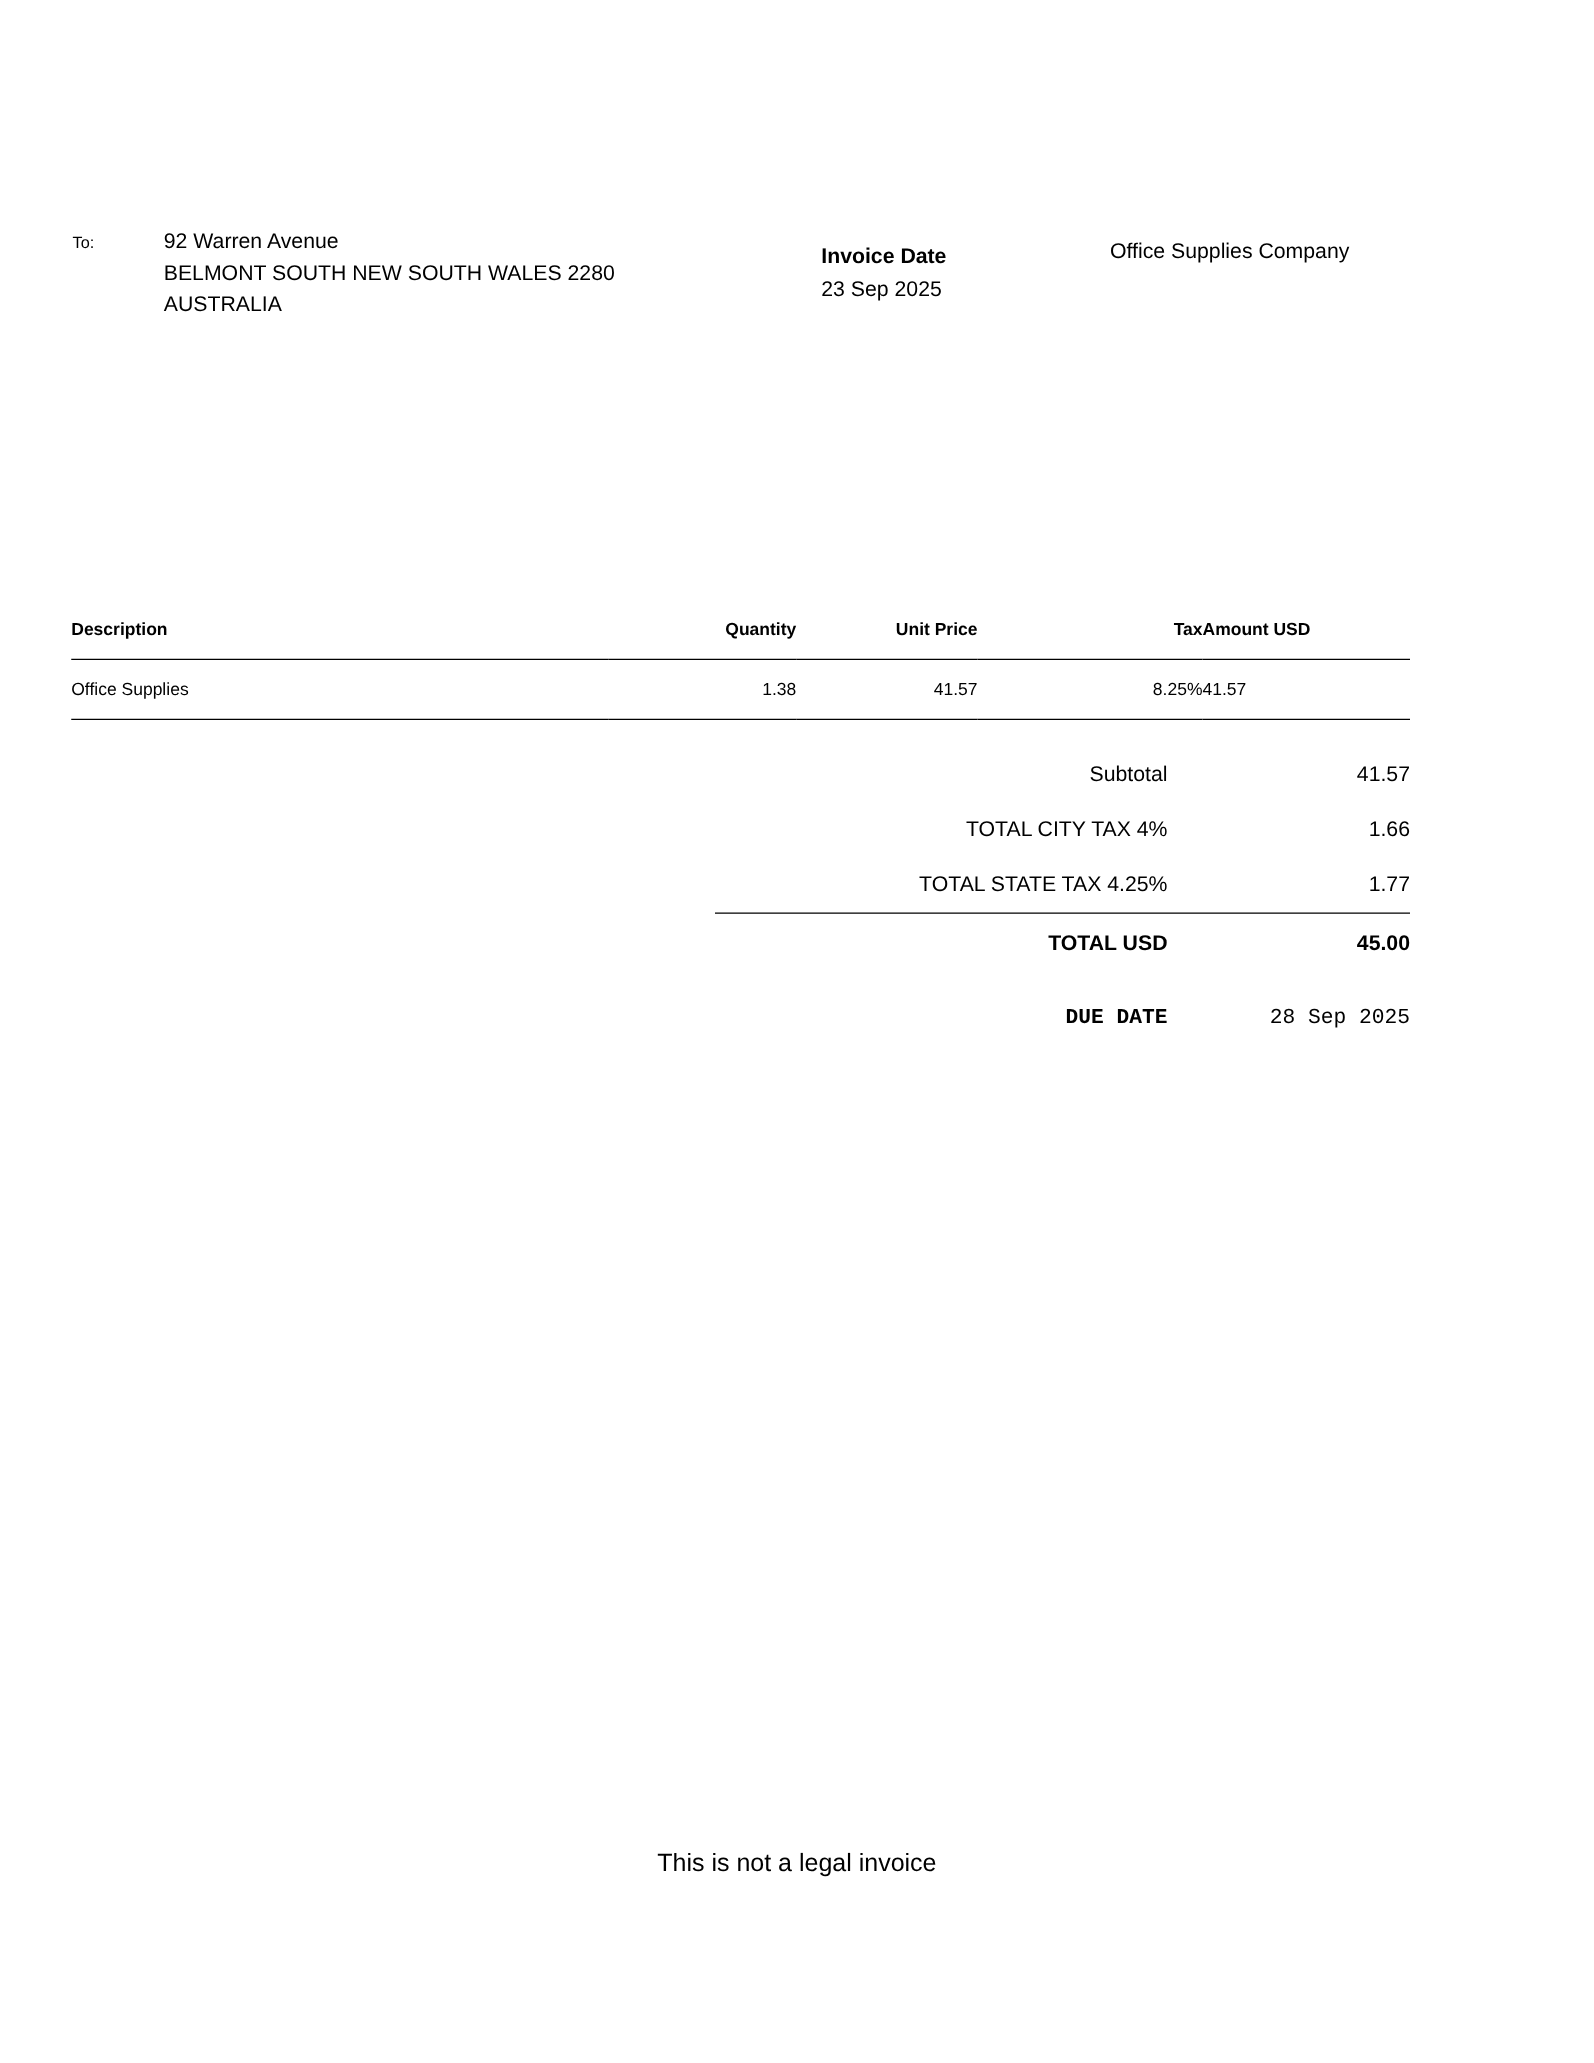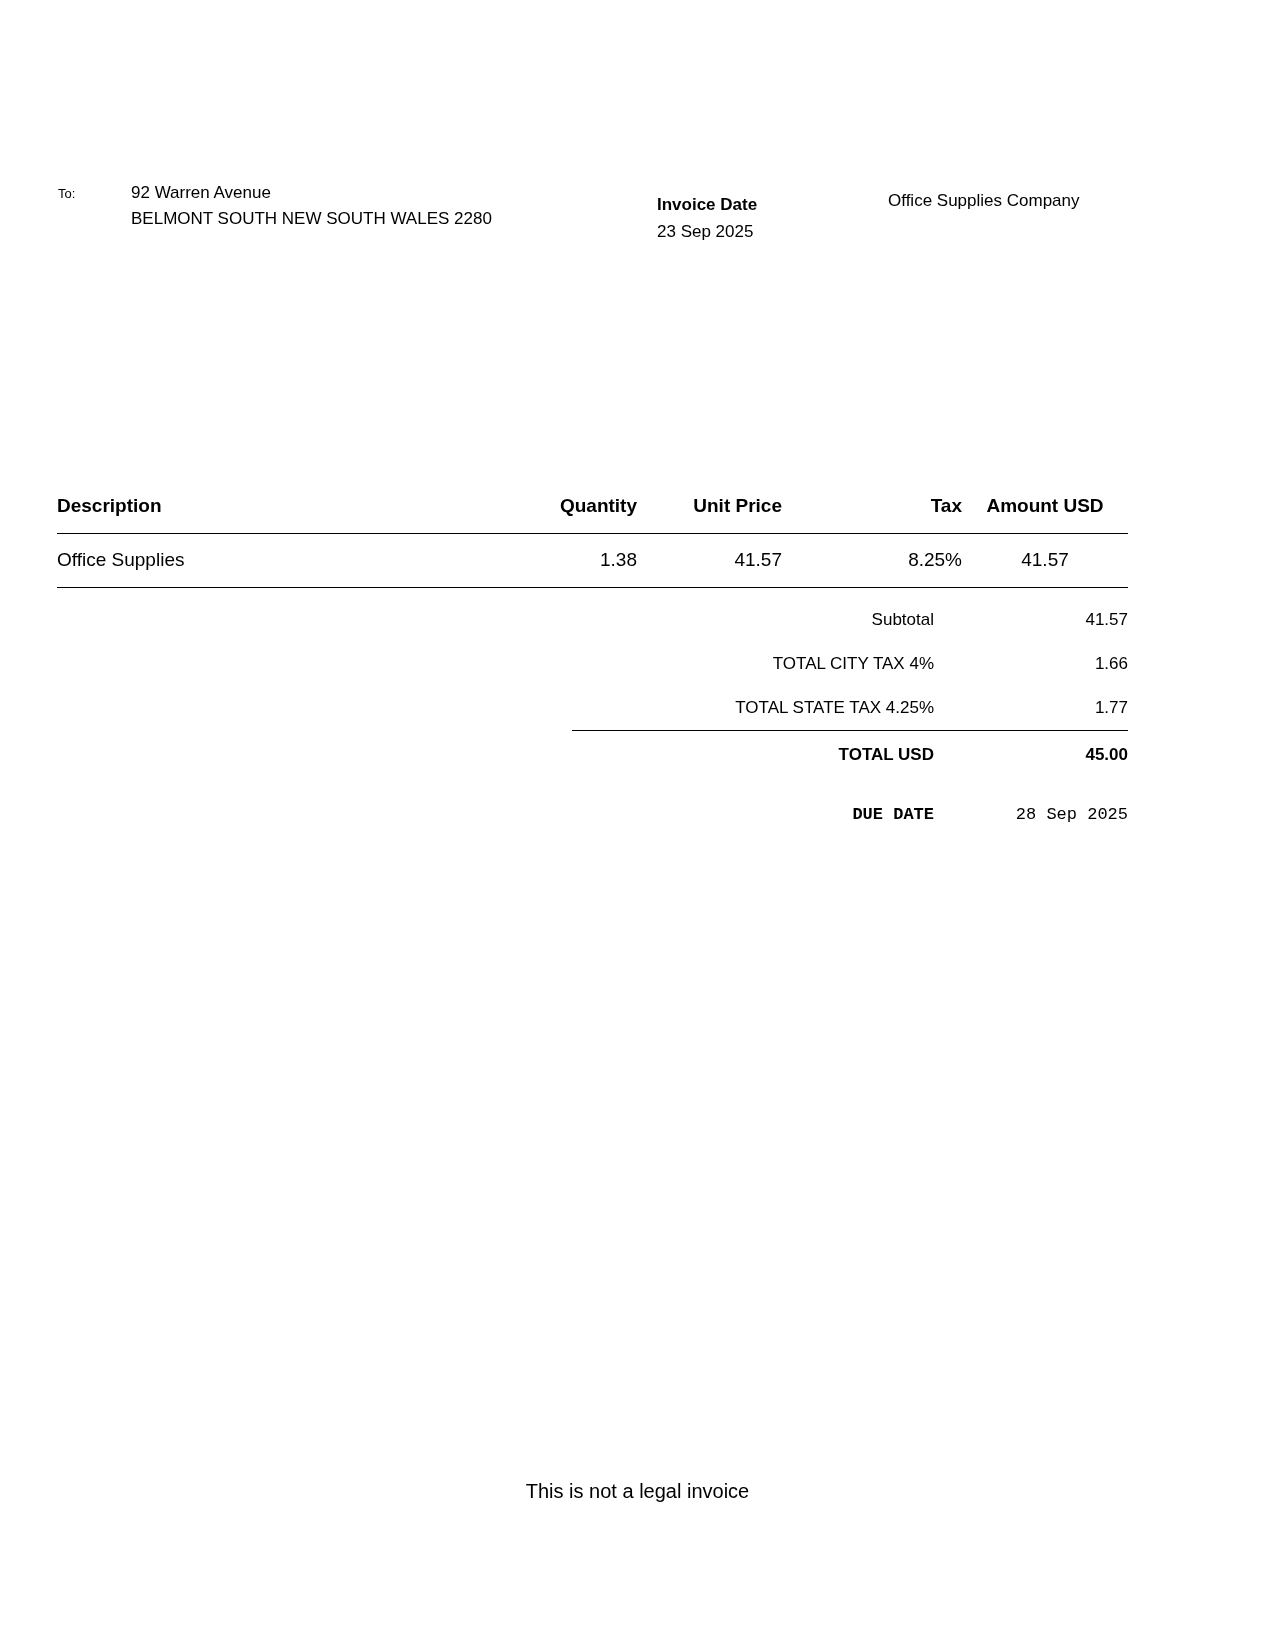--- a/index.html
+++ b/index.html
@@ -73,37 +73,37 @@
     font-size: 17px;
   }
 
   
   .items {
     position: absolute;
     left: 57px;
     top: 495px;
     width: 1071px;
     border-collapse: collapse;
-    font-size: 19px;
+    font-size: 14px;
   }
   .items th {
     font-weight: bold;
     padding: 0 0 16px 0;
     border-bottom: 1.5px solid #000;
     vertical-align: bottom;
   }
   .items td {
     padding: 15px 0 16px 0;
     border-bottom: 1.5px solid #000;
   }
   .col-desc { text-align: left; width: 430px; }
   .col-qty { text-align: right; width: 150px; }
   .col-price { text-align: right; width: 145px; }
   .col-tax { text-align: right; width: 180px; }
-  .col-amount { text-align: center; width: 166px; }
+  .col-amount { text-align: left; width: 166px; }
 
   
   .totals {
     position: absolute;
     left: 572px;
     top: 598px;
     width: 556px;
     font-size: 17px;
     border-collapse: collapse;
   }
@@ -147,20 +147,21 @@
 
 <div class="page">
 
   <div class="header">
 
     <div class="to-label">To:</div>
 
     <div class="bill-to">
       <div>92 Warren Avenue</div>
       <div>BELMONT SOUTH NEW SOUTH WALES 2280</div>
+      <div>AUSTRALIA</div>
     </div>
 
     <div class="invoice-date-block">
       <div class="invoice-date-label">Invoice Date</div>
       <div class="invoice-date-value">23 Sep 2025</div>
     </div>
 
     <div class="supplier">Office Supplies Company</div>
 
   </div>

